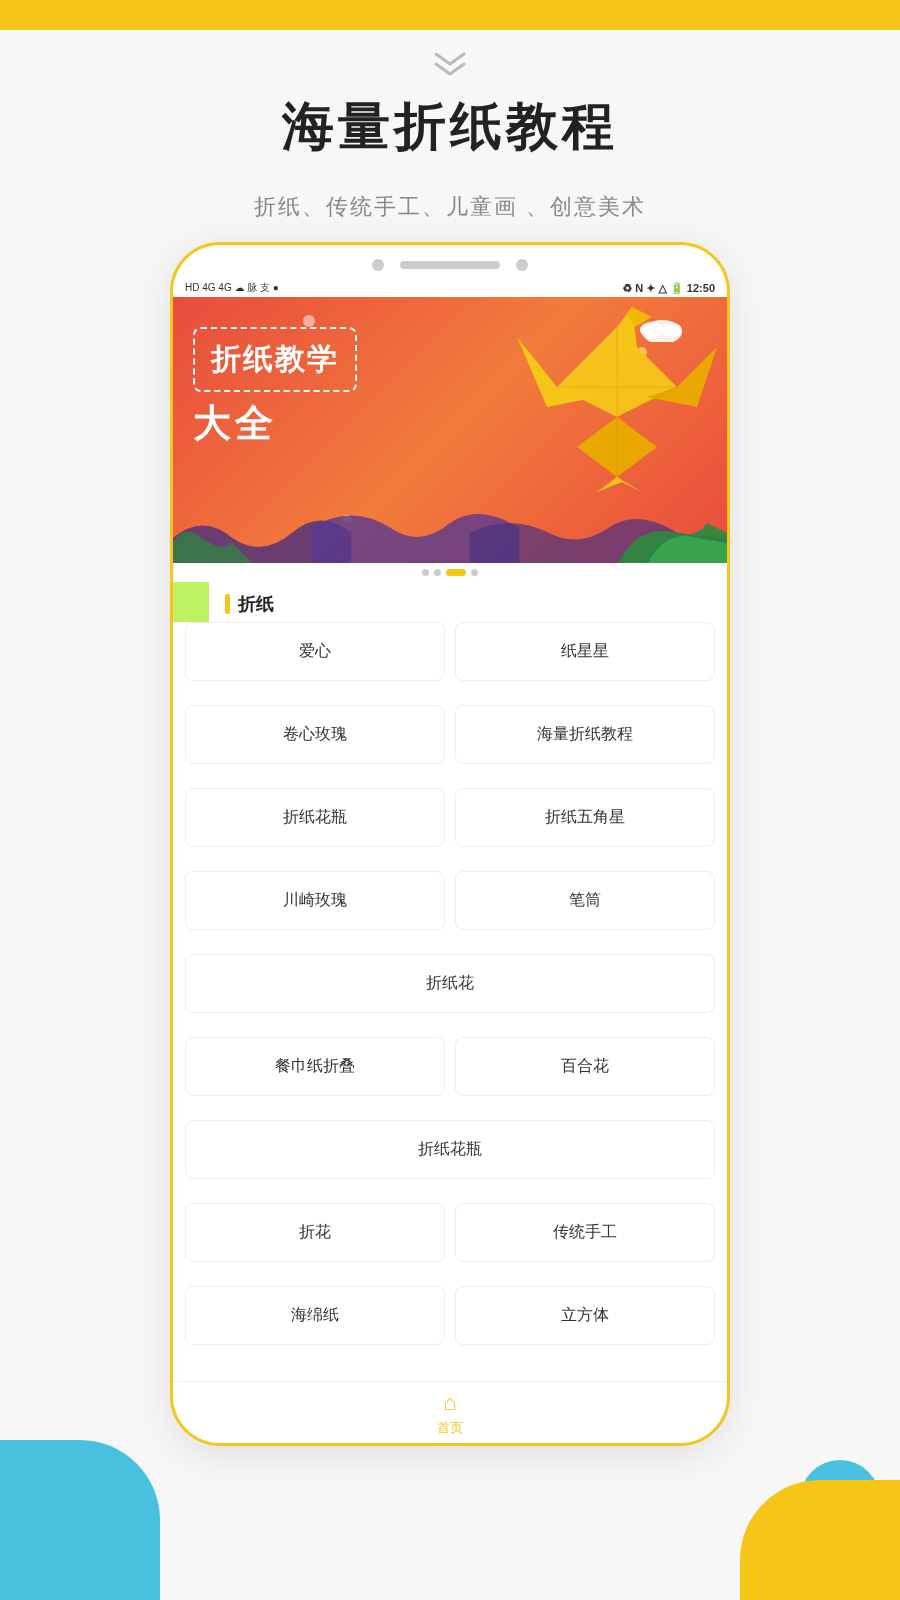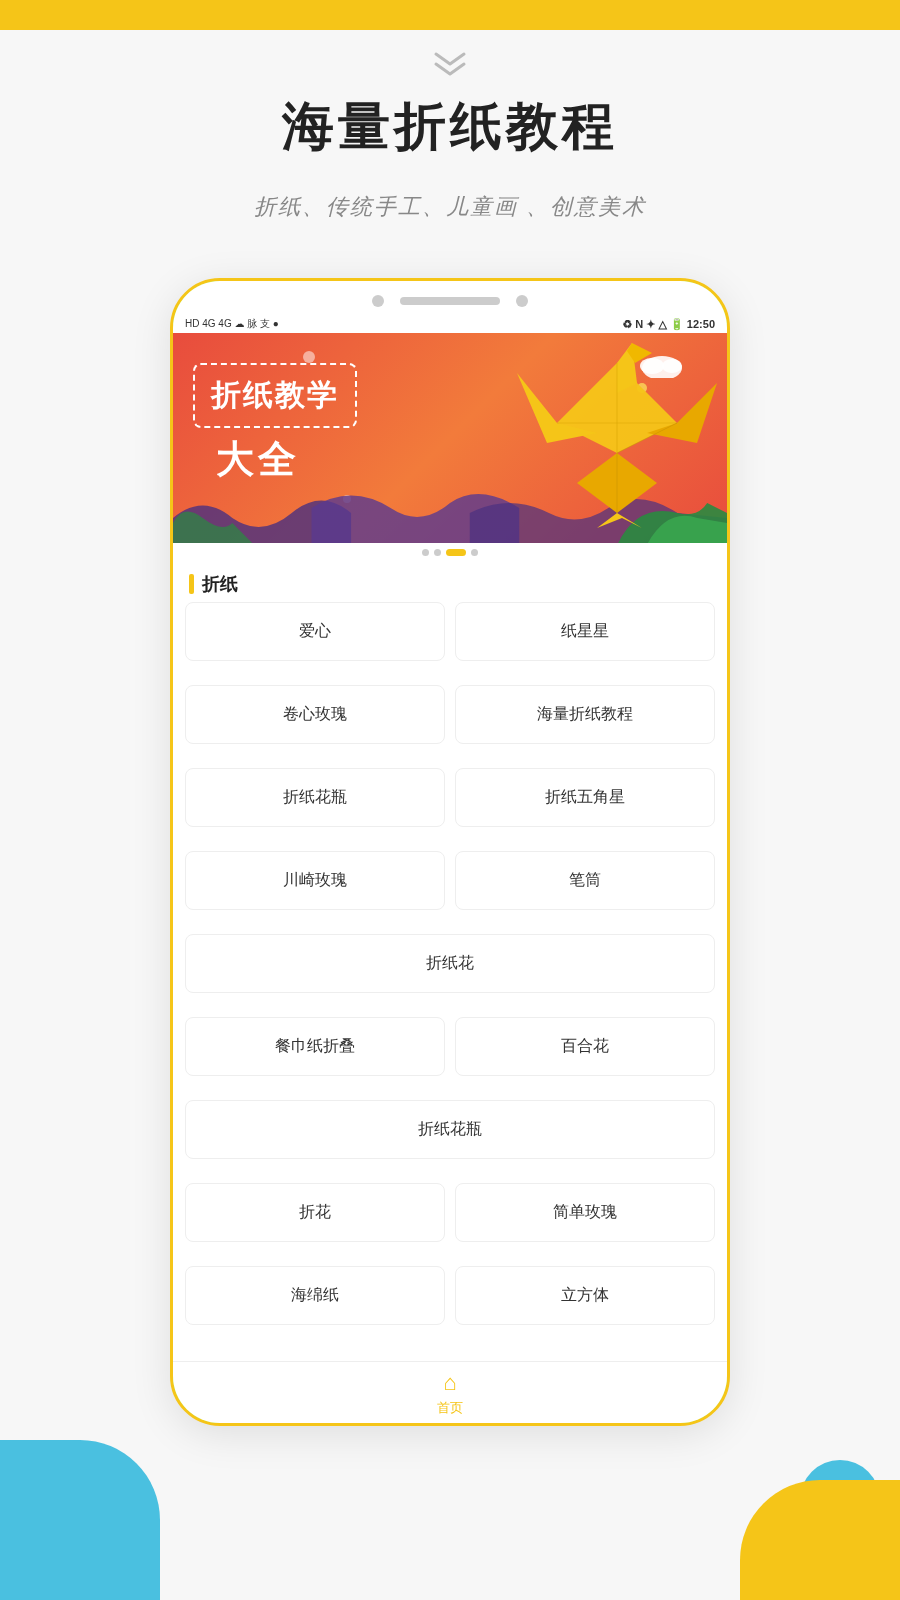--- a/index.html
+++ b/index.html
@@ -47,22 +47,21 @@
       color: #222;
       letter-spacing: 4px;
       margin-bottom: 30px;
     }
 
     
     .main-subtitle {
       font-size: 22px;
       color: #888;
       letter-spacing: 2px;
-      margin-bottom: 56px;
-      font-style: italic;
+      margin-bottom: 20px;
     }
 
     
     .phone-mockup {
       width: 560px;
       background: #bef264;
       border-radius: 50px;
       border: 3px solid #F5C518;
       box-shadow: 0 8px 40px rgba(0,0,0,0.10);
       overflow: hidden;
@@ -112,21 +111,21 @@
       font-size: 11px;
       font-weight: 600;
       display: flex;
       align-items: center;
       gap: 4px;
     }
 
     
     .banner {
       width: 100%;
-      height: 210px;
+      height: 266px;
       background: linear-gradient(135deg, #e84c3d 0%, #f27b3b 50%, #e84c3d 100%);
       position: relative;
       overflow: hidden;
       display: flex;
       align-items: center;
     }
 
     .banner-text-area {
       position: absolute;
       left: 20px;
@@ -143,21 +142,20 @@
       font-weight: 700;
       color: #fff;
       letter-spacing: 2px;
     }
     .banner-subtitle {
       font-size: 38px;
       font-weight: 700;
       color: #fff;
       letter-spacing: 4px;
       margin-top: 6px;
-      margin-left: 23px;
     }
 
     
     .banner-crane {
       position: absolute;
       right: 10px;
       top: 10px;
       width: 200px;
       height: 190px;
     }
@@ -182,20 +180,21 @@
       background: #F5C518;
     }
 
     
     .section-header {
       display: flex;
       align-items: center;
       gap: 8px;
       padding: 10px 16px 6px;
       background: #fff;
+      margin-left: 36px;
     }
     .section-bar {
       width: 5px;
       height: 20px;
       background: #F5C518;
       border-radius: 2px;
     }
     .section-title {
       font-size: 18px;
       font-weight: 700;
@@ -410,21 +409,21 @@
         <div class="grid-item">餐巾纸折叠</div>
         <div class="grid-item">百合花</div>
       </div>
 
       <div class="grid-row">
         <div class="grid-item">折纸花瓶</div>
       </div>
 
       <div class="grid-row">
         <div class="grid-item">折花</div>
-        <div class="grid-item">简单玫瑰</div>
+        <div class="grid-item">传统手工</div>
       </div>
 
       <div class="grid-row">
         <div class="grid-item">海绵纸</div>
         <div class="grid-item">立方体</div>
       </div>
 
     </div>
 
     <div class="bottom-nav">

